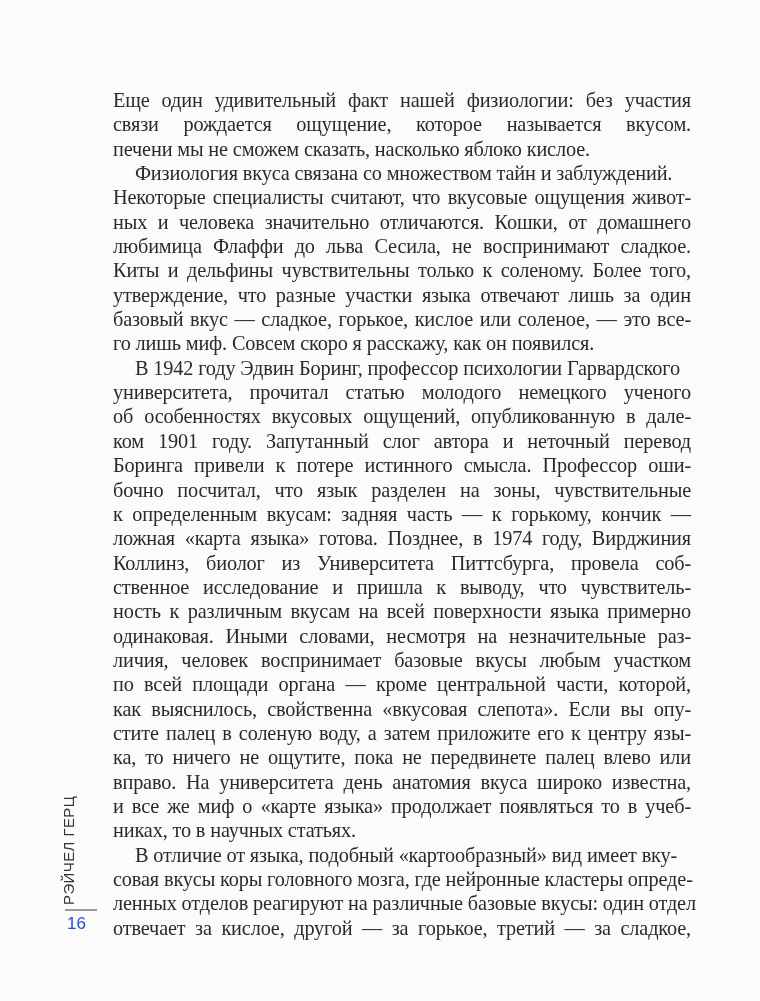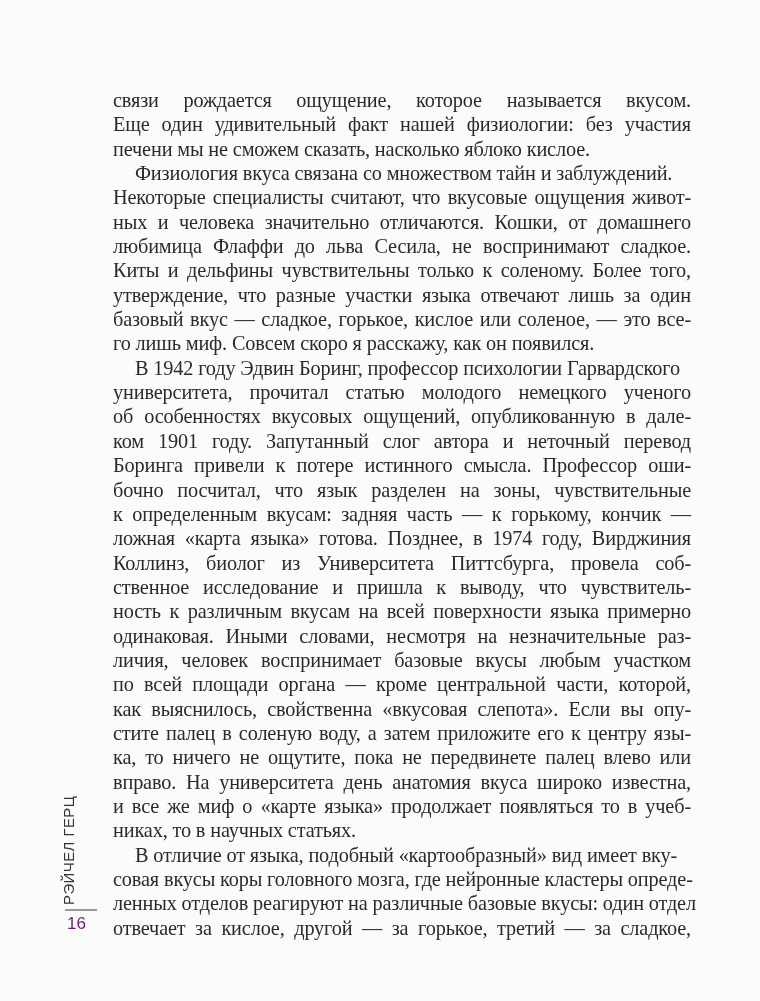--- a/index.html
+++ b/index.html
@@ -23,29 +23,29 @@
   .running-head {
     position: absolute; left: 60px; top: 905px; transform-origin: left top;
     transform: rotate(-90deg); font-family: "Liberation Sans", "DejaVu Sans", sans-serif;
     font-size: 15px; letter-spacing: 0.4px; color: #333; white-space: nowrap;
   }
   .rule {
     position: absolute; left: 65px; top: 909px; width: 32px; height: 2px; background: #9a9a9a;
   }
   .page-number {
     position: absolute; left: 67px; top: 914px; font-family: "Liberation Sans", "DejaVu Sans", sans-serif;
-    font-size: 17px; color: #701a75; text-align: center;
+    font-size: 17px; color: #1d4ed8; text-align: center;
   }
 </style>
 </head>
 <body>
 
 <div class="text-block">
+  <div class="line"><span class="jw">Еще один удивительный факт нашей физиологии: без участия</span></div>
   <div class="line"><span class="jw">связи рождается ощущение, которое называется вкусом.</span></div>
-  <div class="line"><span class="jw">Еще один удивительный факт нашей физиологии: без участия</span></div>
   <div class="line last"><span class="jw">печени мы не сможем сказать, насколько яблоко кислое.</span></div>
   <div class="line indent"><span class="jw">Физиология вкуса связана со множеством тайн и заблуждений.</span></div>
   <div class="line"><span class="jw">Некоторые специалисты считают, что вкусовые ощущения живот-</span></div>
   <div class="line"><span class="jw">ных и человека значительно отличаются. Кошки, от домашнего</span></div>
   <div class="line"><span class="jw">любимица Флаффи до льва Сесила, не воспринимают сладкое.</span></div>
   <div class="line"><span class="jw">Киты и дельфины чувствительны только к соленому. Более того,</span></div>
   <div class="line"><span class="jw">утверждение, что разные участки языка отвечают лишь за один</span></div>
   <div class="line"><span class="jw">базовый вкус — сладкое, горькое, кислое или соленое, — это все-</span></div>
   <div class="line last"><span class="jw">го лишь миф. Совсем скоро я расскажу, как он появился.</span></div>
   <div class="line indent"><span class="jw">В 1942 году Эдвин Боринг, профессор психологии Гарвардского</span></div>

